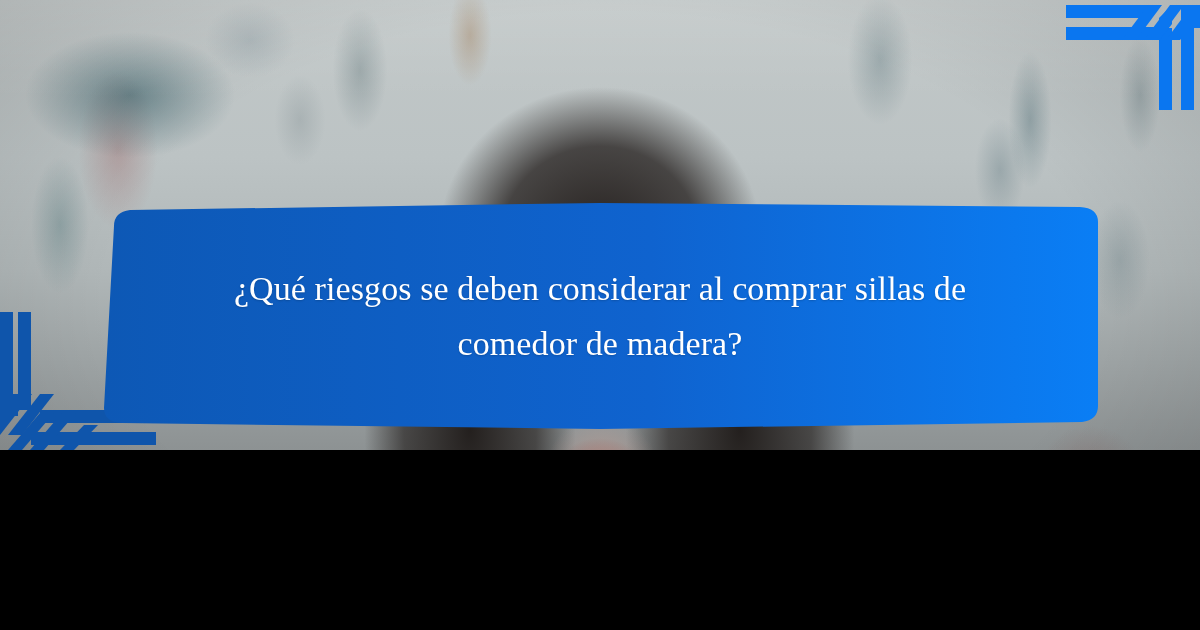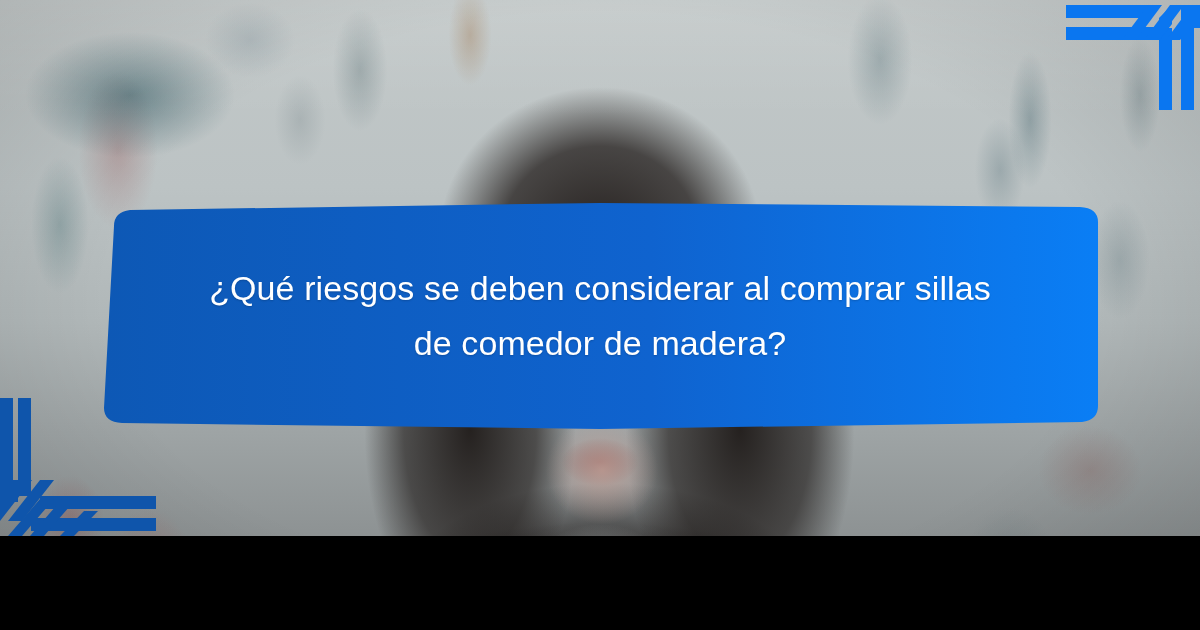--- a/index.html
+++ b/index.html
@@ -4,23 +4,23 @@
 <title>Social Card</title>
 <style>
   html, body {
     margin: 0;
     padding: 0;
     background: #000;
   }
   #card {
     position: relative;
     width: 1200px;
-    height: 536px;
+    height: 450px;
     overflow: hidden;
-    font-family: Liberation Sans, sans-serif;
+    font-family: Liberation Serif, serif;
     background: #0369a1;
   }
 
   
   .bg-layer {
     position: absolute;
     inset: 0;
     pointer-events: none;
   }
   .bg-base {

